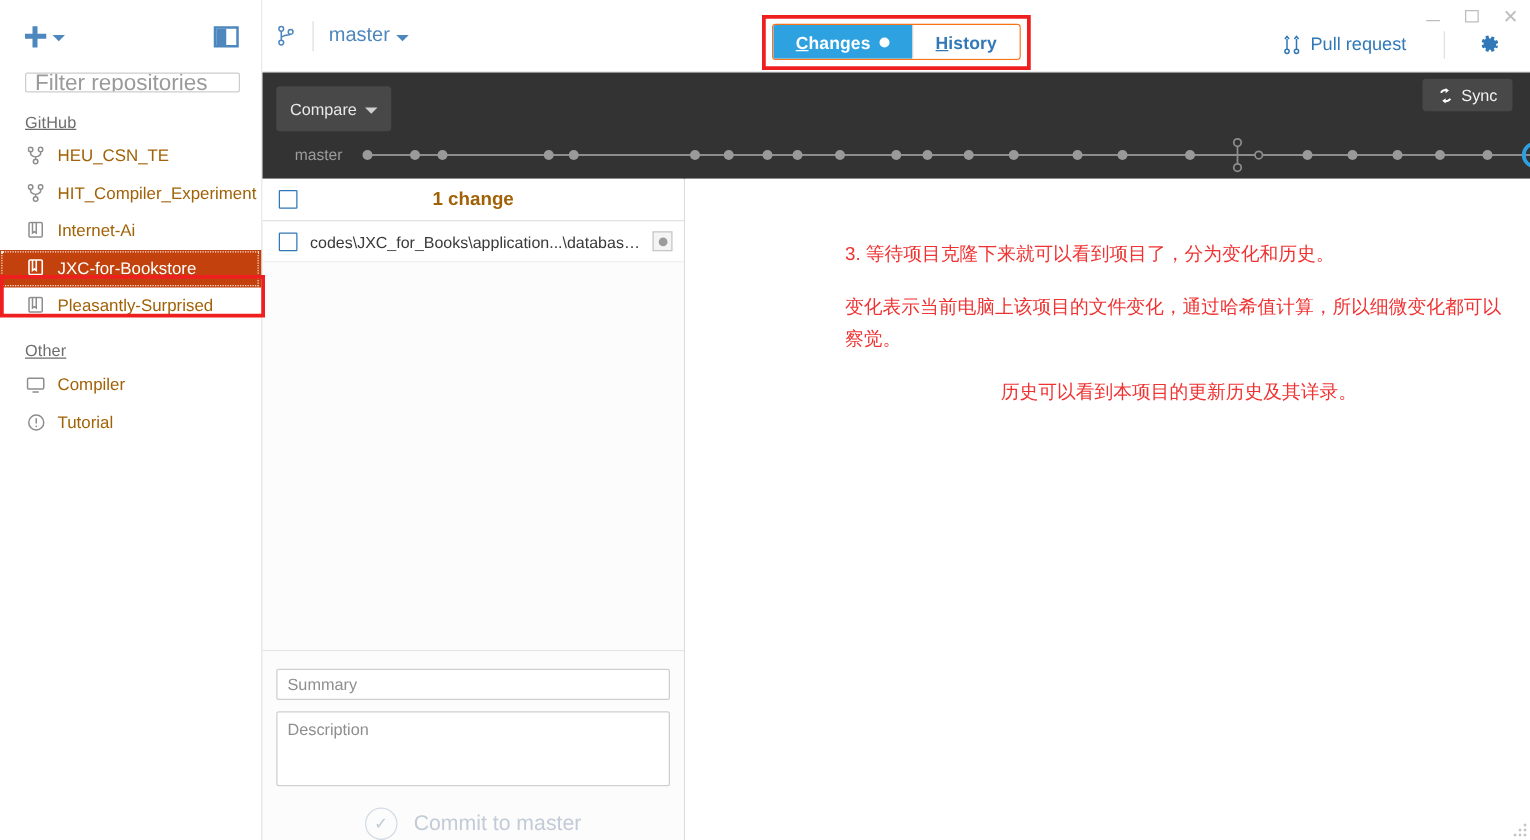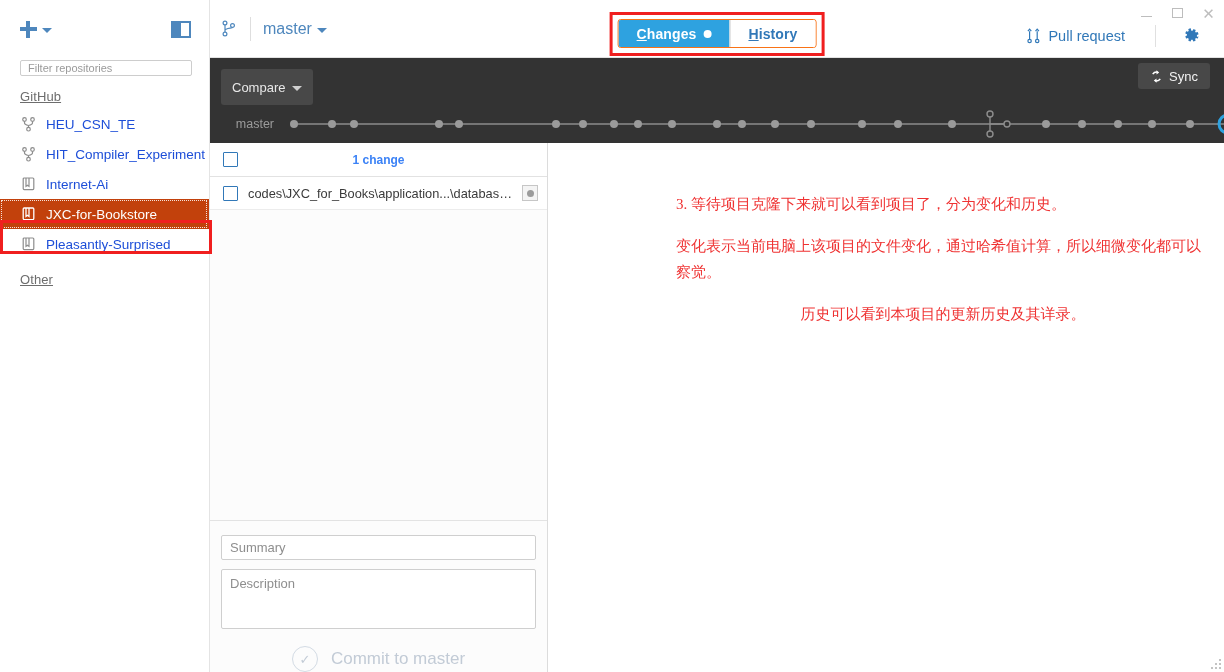--- a/index.html
+++ b/index.html
@@ -35,32 +35,32 @@
   }
   .panel-toggle-icon {
     width: 20px; height: 17px; border: 2px solid #4e87bd;
     display: flex; cursor: pointer;
   }
   .panel-toggle-icon i { display: block; width: 50%; height: 100%; background: #4e87bd; }
 
   .filter-wrap { padding: 0 18px 0 20px; }
   .filter-input {
     width: 172px; height: 16px; border: 1px solid #cdcdcd;
-    border-radius: 2px; padding: 0 7px; font-size: 11px;
+    border-radius: 2px; padding: 0 7px; font-size: 18px;
     color: #555; font-family: inherit; outline: none; background: #fff;
   }
   .filter-input::placeholder { color: #9a9a9a; }
 
   .group-label {
     font-size: 13px; color: #6d6d6d; padding: 13px 0 5px 20px; letter-spacing: .1px; text-decoration: underline;
   }
   .repo-list { list-style: none; }
   .repo-item {
     height: 30px; display: flex; align-items: center; gap: 10px;
-    padding-left: 21px; font-size: 13.5px; color: #1d4ed8; cursor: pointer;
+    padding-left: 21px; font-size: 13.5px; color: #a16207; cursor: pointer;
     position: relative;
   }
   .repo-item.selected { background: #c2410c; color: #ffffff; align-items: center; }
   .repo-item.selected .ricon { color: #ffffff; }
   .repo-item.selected .focus-ring {
     position: absolute; inset: 1px 2px 1px 1px;
     border: 1px dotted rgba(255,255,255,.85); pointer-events: none;
   }
   .ricon { width: 15px; height: 16px; color: #8d8d8d; flex: 0 0 15px;
            display: flex; align-items: center; justify-content: center; }
@@ -177,21 +177,21 @@
     height: 34px; background: #ffffff; border-bottom: 1px solid #e2e2e2;
     display: flex; align-items: center; position: relative;
   }
   .chk {
     width: 15px; height: 15px; border: 1.5px solid #3178b8; background: #fff;
     border-radius: 1px; cursor: pointer; flex: 0 0 15px;
   }
   .changes-head .chk { margin-left: 13px; }
   .changes-count {
     position: absolute; left: 0; right: 0; text-align: center;
-    font-size: 12px; color: #3b82f6; font-weight: bold; pointer-events: none;
+    font-size: 15px; color: #a16207; font-weight: bold; pointer-events: none;
   }
   .file-row {
     height: 33px; background: #fff; border-bottom: 1px solid #ececec;
     display: flex; align-items: center; gap: 10px; padding: 0 9px 0 13px;
     cursor: pointer;
   }
   .file-path {
     font-size: 12.8px; color: #3a3a3a; flex: 1; white-space: nowrap;
     overflow: hidden; text-overflow: ellipsis;
   }
@@ -219,21 +219,21 @@
     width: 26px; height: 26px; border-radius: 50%; border: 1.5px solid #d3dbe4;
     display: flex; align-items: center; justify-content: center; color: #c2cbd6;
     font-size: 13px;
   }
 
   
   .annot-pane { flex: 1; background: #ffffff; position: relative; min-width: 0; }
   .annot-text {
     position: absolute; left: 128px; top: 48px; right: 14px;
     color: #ef3232; font-size: 15px; line-height: 26px;
-    font-family: Liberation Serif, serif;
+    font-family: Liberation Sans, sans-serif;
   }
   .annot-text p { margin-bottom: 16px; }
   .annot-text p:last-child { margin-bottom: 0; text-align: center; }
 
   
   .sidebar-annot {
     position: absolute; left: 0px; top: 220px; width: 212px; height: 34px;
     border: 3px solid #f01f1f; pointer-events: none; z-index: 30;
   }
 
@@ -314,20 +314,41 @@
           <svg width="13" height="15" viewBox="0 0 13 15" fill="none" stroke="currentColor" stroke-width="1.2">
             <rect x="1.2" y="1" width="10.6" height="11.6" rx="1"></rect>
             <path d="M4 1v8.4l1.5-1.1L7 9.4V1"></path>
           </svg>
         </span>
         <span>Pleasantly-Surprised</span>
       </li>
     </ul>
 
     <div class="group-label">Other</div>
+    <ul class="repo-list">
+      <li class="repo-item">
+        <span class="ricon">
+          <svg width="15" height="14" viewBox="0 0 15 14" fill="none" stroke="currentColor" stroke-width="1.2">
+            <rect x="1" y="1.6" width="13" height="8.6" rx="1"></rect>
+            <path d="M5 12.6h5"></path>
+          </svg>
+        </span>
+        <span>Compiler</span>
+      </li>
+      <li class="repo-item">
+        <span class="ricon">
+          <svg width="14" height="14" viewBox="0 0 14 14" fill="none" stroke="currentColor" stroke-width="1.2">
+            <circle cx="7" cy="7" r="6"></circle>
+              <path d="M7 3.6v4.1"></path>
+              <circle cx="7" cy="10" r=".7" fill="currentColor" stroke="none"></circle>
+          </svg>
+        </span>
+        <span>Tutorial</span>
+      </li>
+    </ul>
 
     <div class="sidebar-annot"></div>
   </div>
 
   <div class="right">
 
     <div class="header">
       <div class="branch-block">
         <span class="branch-icon">
           <svg width="14" height="17" viewBox="0 0 14 17" fill="none" stroke="currentColor" stroke-width="1.2">

